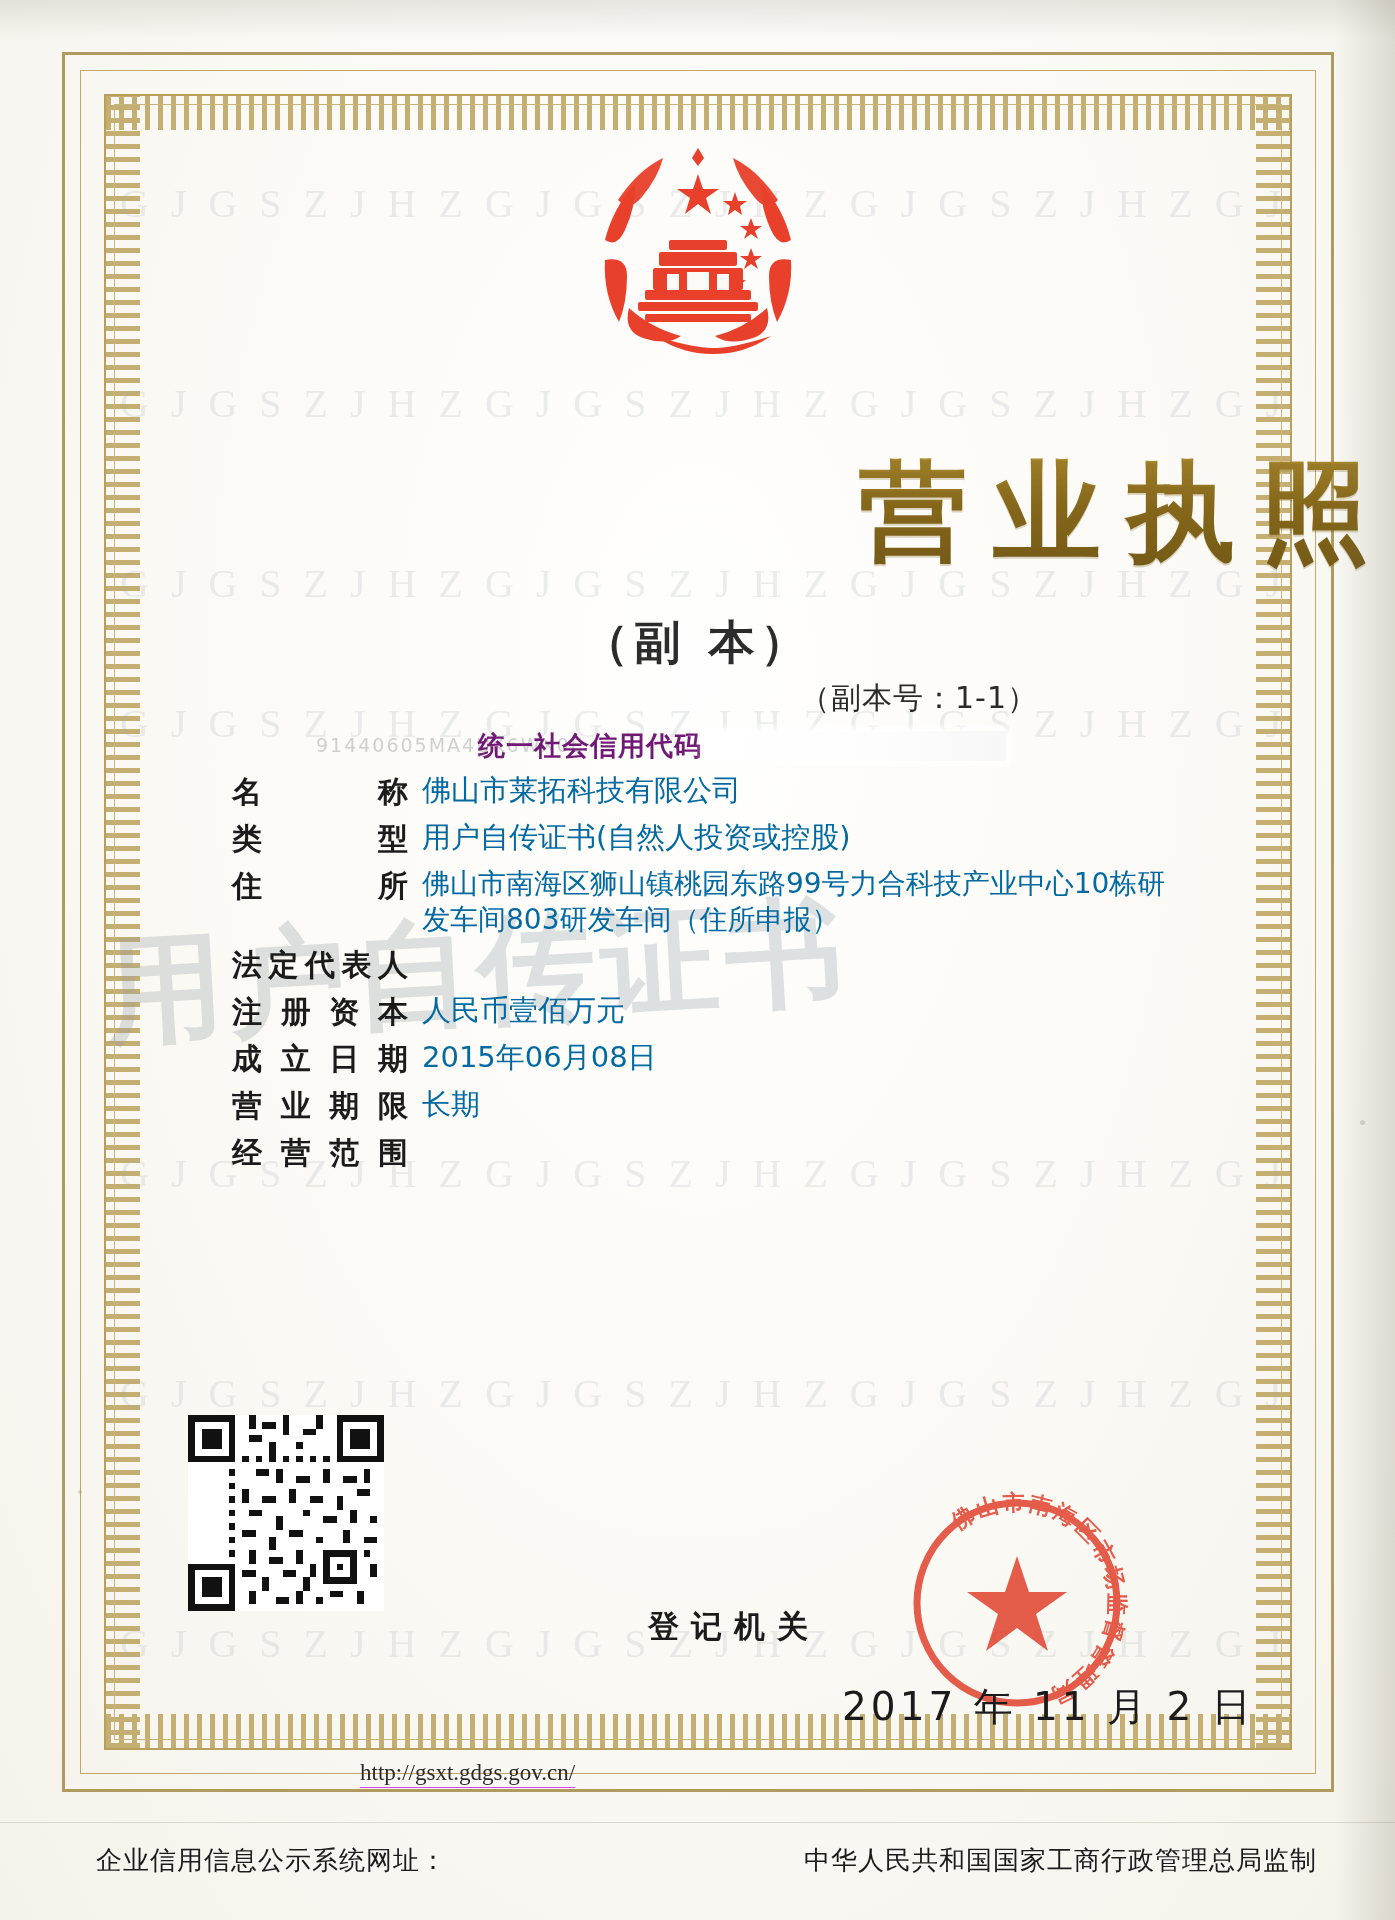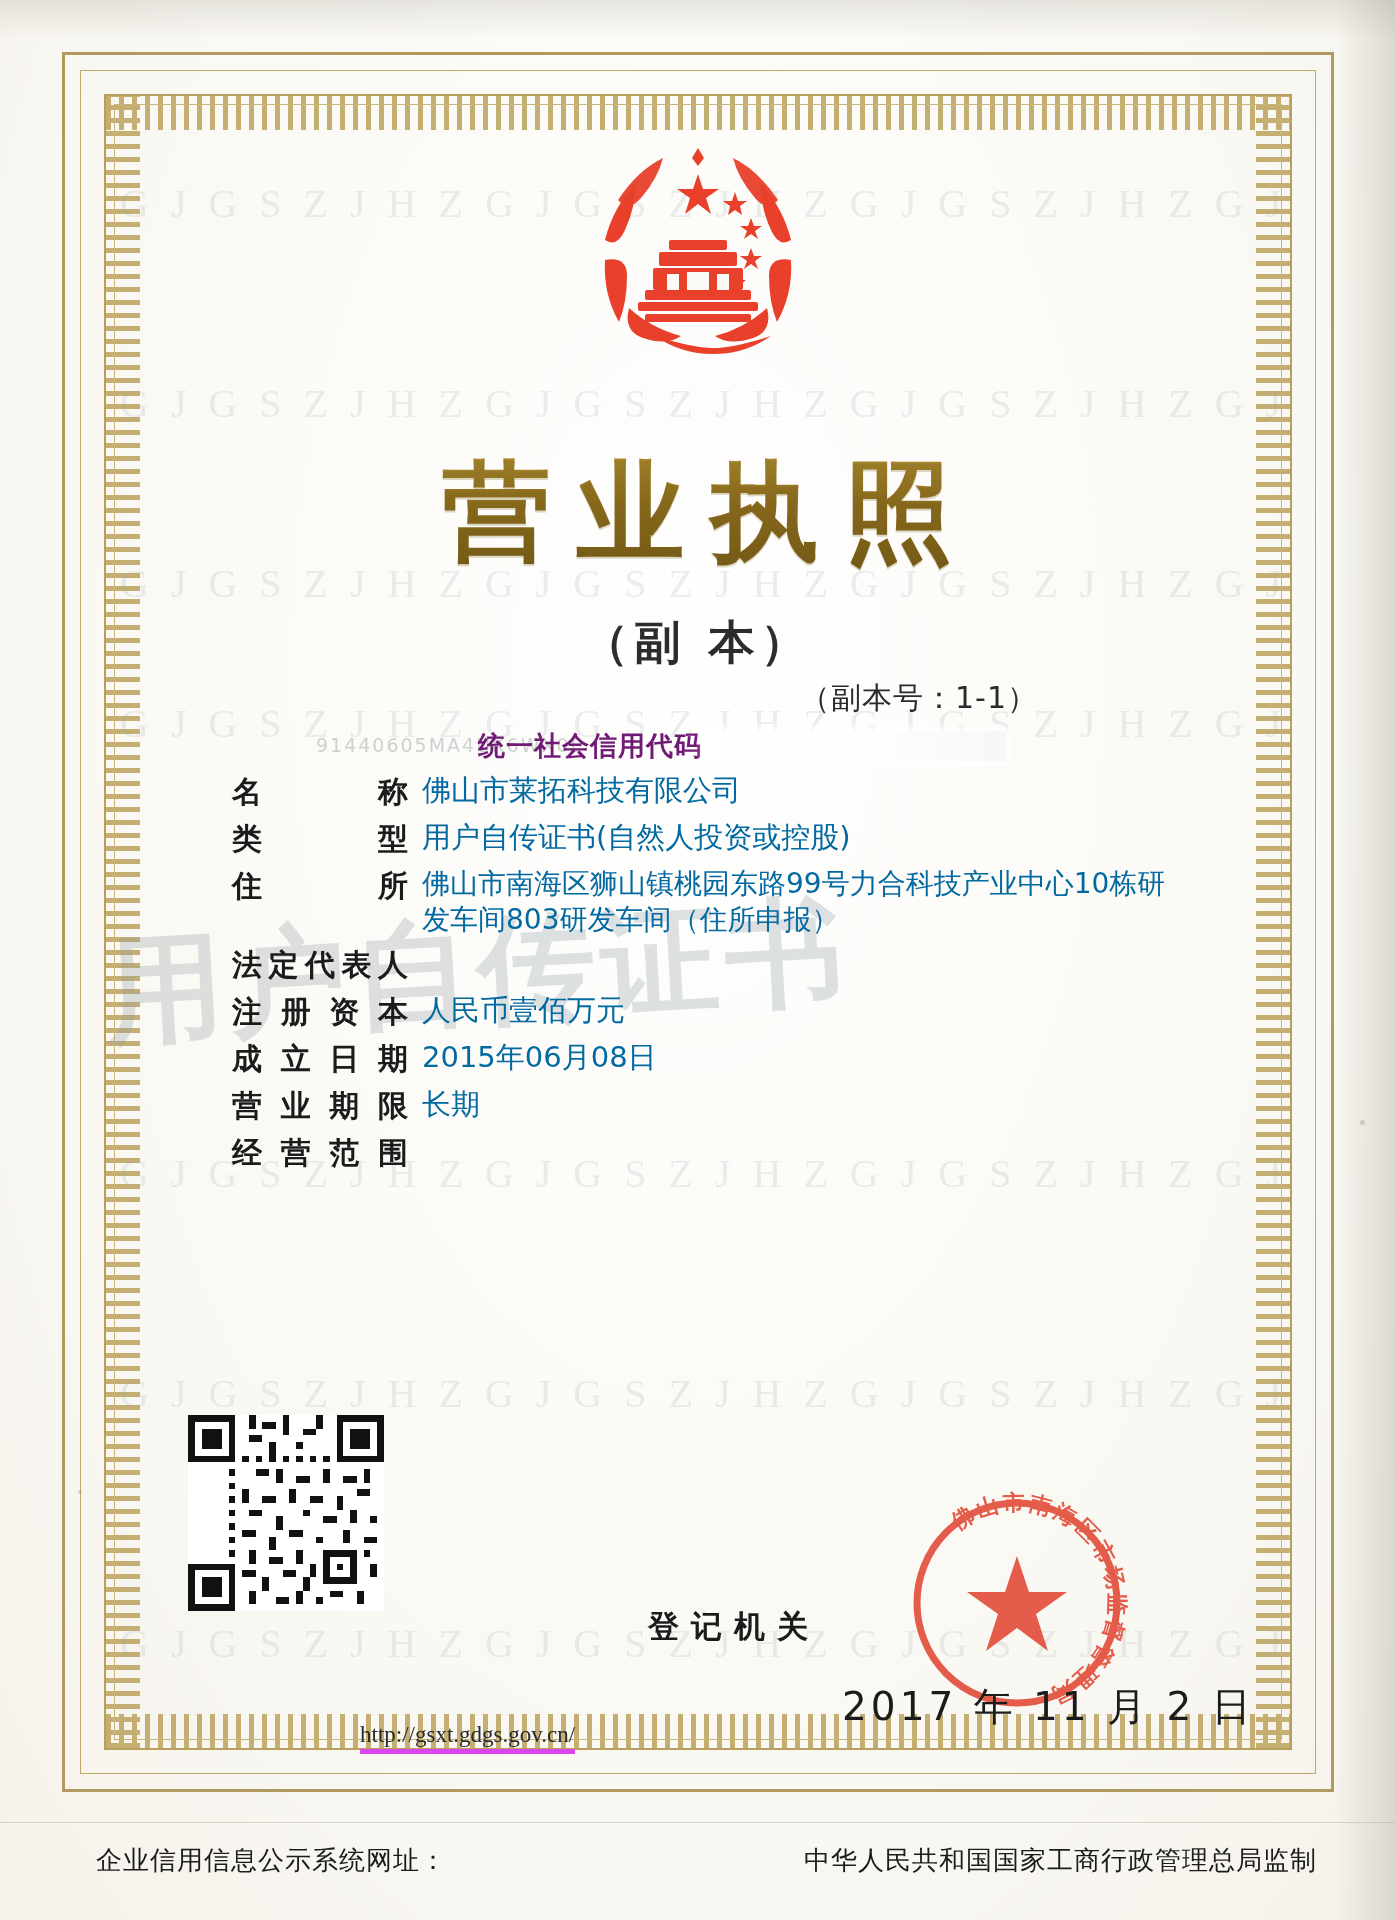--- a/index.html
+++ b/index.html
@@ -129,21 +129,21 @@
     transform: translateX(-50%);
     top: 140px;
     width: 230px; height: 215px;
   }
 
   
   .title {
     position: absolute;
     top: 440px;
     left: 0; width: 100%;
-    text-align: center;
+    text-align: right;
     font-family: "DejaVu Sans", sans-serif;
     font-weight: 700;
     font-size: 108px;
     letter-spacing: 26px;
     text-indent: 26px;
     color: #8a6f23;
     background: linear-gradient(180deg, #b59335 0%, #8a6a1c 45%, #6e5415 100%);
     -webkit-background-clip: text;
     background-clip: text;
     -webkit-text-fill-color: transparent;
@@ -291,25 +291,25 @@
     left: 842px;
     top: 1680px;
     font-family: "DejaVu Sans", sans-serif;
     font-size: 39px;
     letter-spacing: 4px;
     color: #1b1b1b;
   }
   .gov-url {
     position: absolute;
     left: 360px;
-    top: 1722px;
+    top: 1760px;
     font-family: "Liberation Serif", serif;
     font-size: 23px;
     color: #2a2a2a;
-    border-bottom: 5px solid #d946ef;
+    border-bottom: 1px solid #d946ef;
     padding-bottom: 1px;
   }
 
   
   .footer-left {
     position: absolute;
     left: 96px;
     top: 1843px;
     font-family: "DejaVu Sans", sans-serif;
     font-size: 26px;

